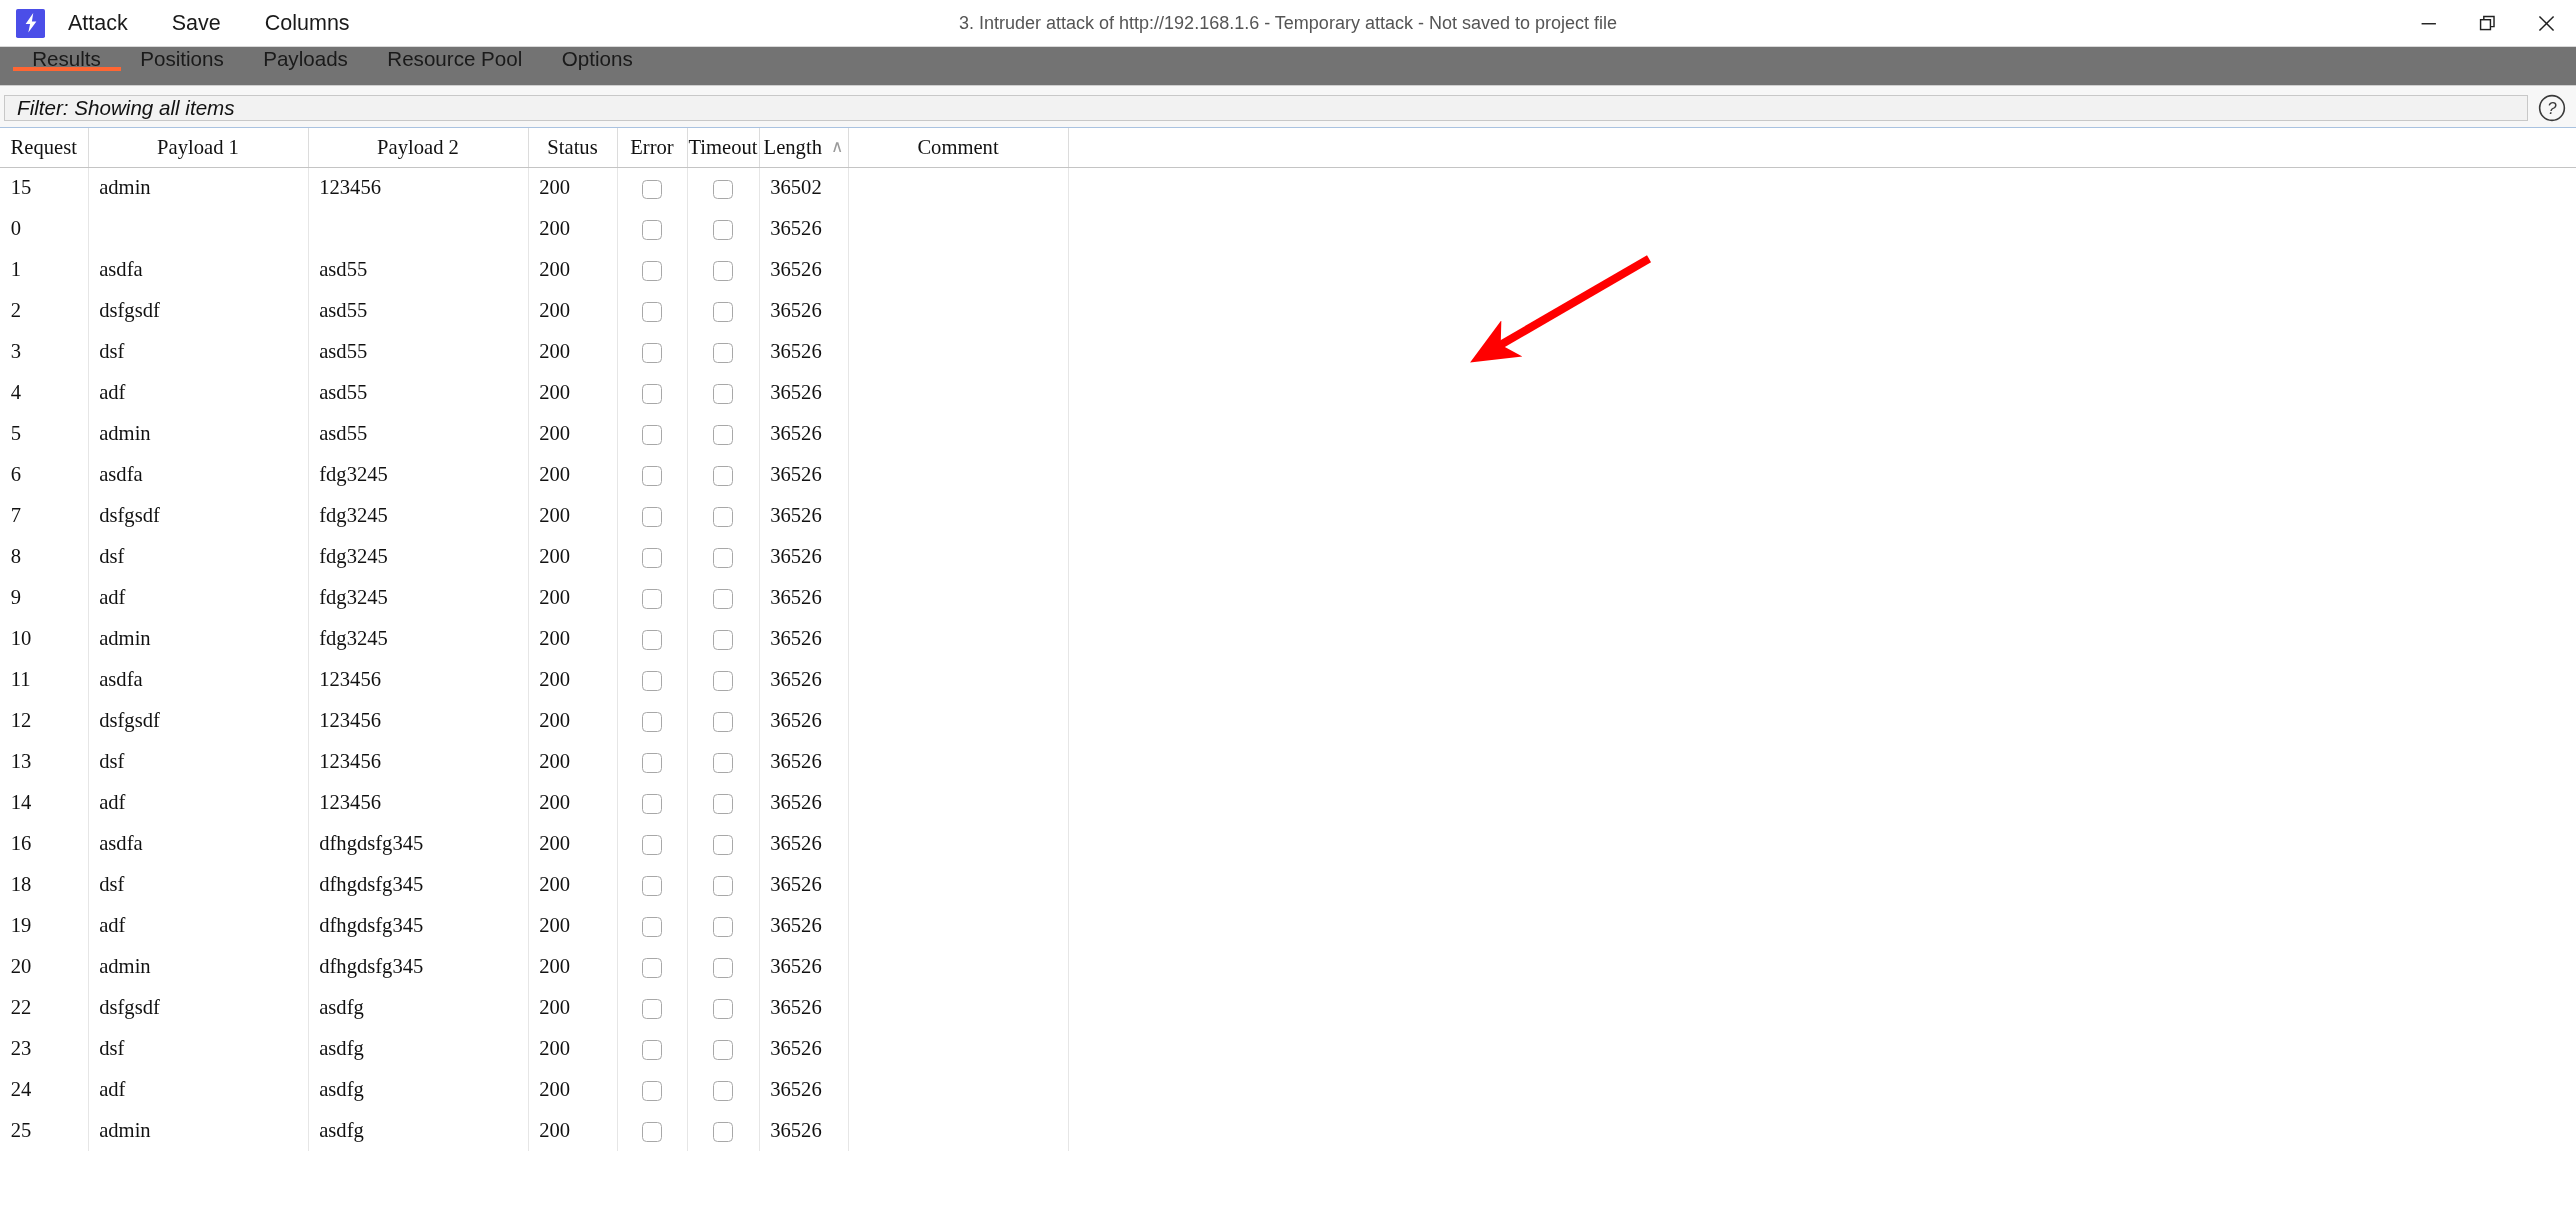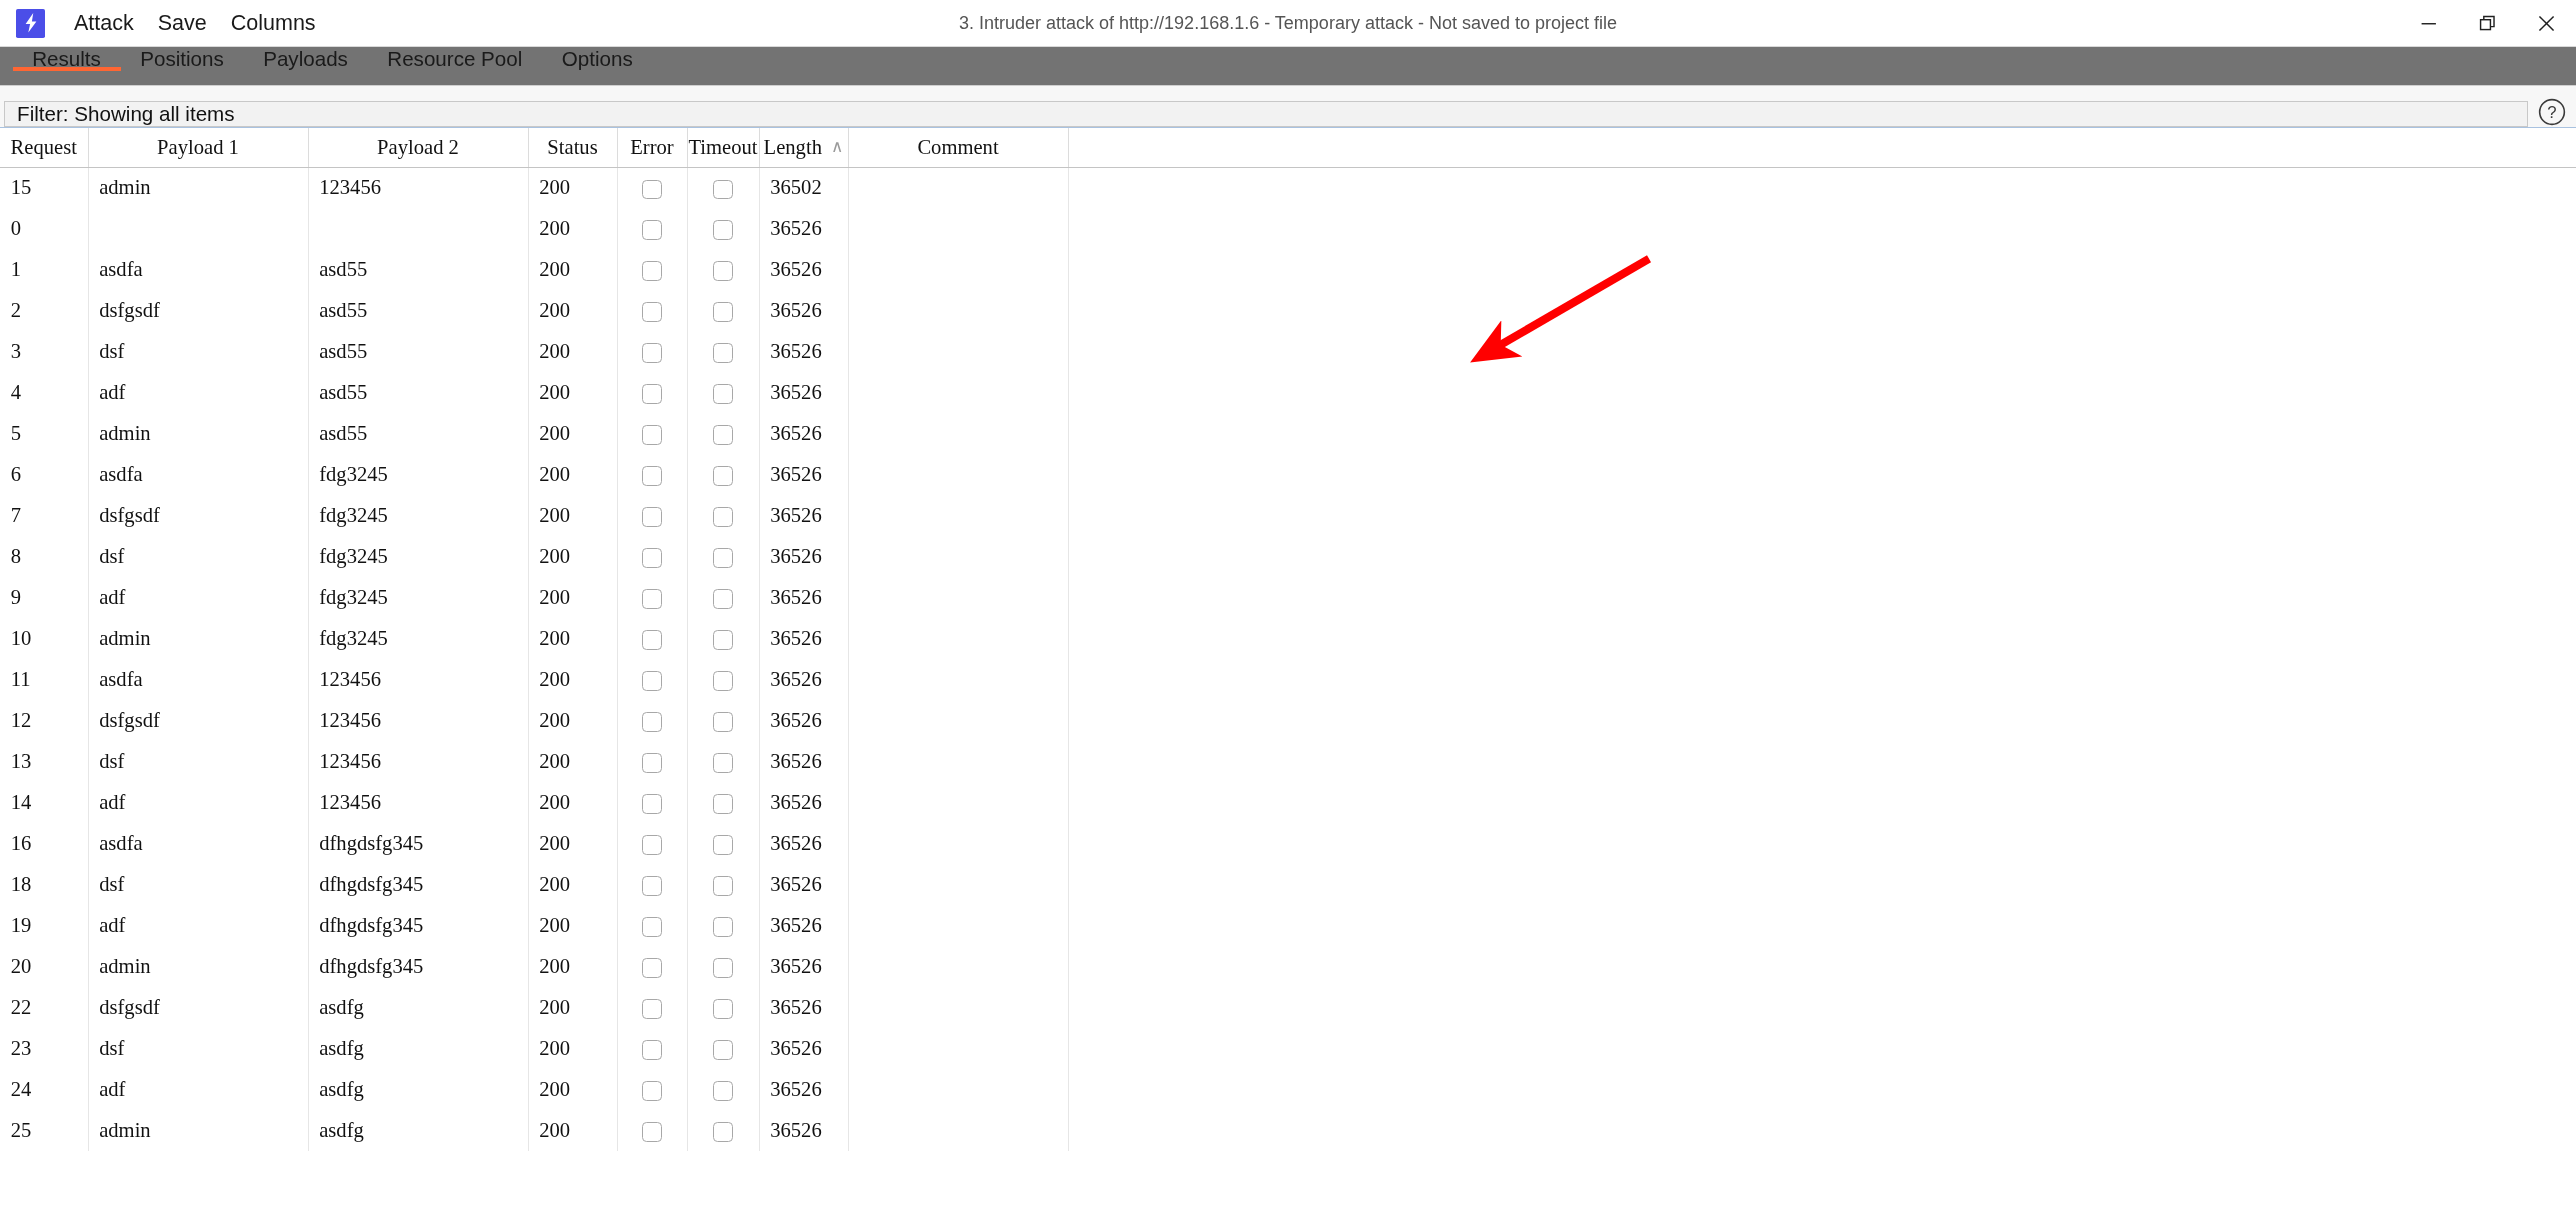--- a/index.html
+++ b/index.html
@@ -24,22 +24,22 @@
     margin-left: 16px;
     background: #4b4ee8;
     border-radius: 1.8px;
     display: flex; align-items: center; justify-content: center;
     flex: 0 0 auto;
   }
   .app-icon svg { display: block; }
   .menu {
     display: flex;
     align-items: center;
-    margin-left: 29px;
-    gap: 24px;
+    margin-left: 23px;
+    gap: 44px;
     flex: 0 0 auto;
   }
   .menu-item {
     font-size: 21.5px;
     color: #1a1a1a;
     cursor: default;
     white-space: nowrap;
   }
   .win-title {
     position: absolute;
@@ -87,23 +87,24 @@
     position: absolute;
     left: 0; right: 0; bottom: 0;
     height: 3.6px;
     background: #ff6633;
   }
 
   
   .filterbar {
     height: 41px;
     display: flex;
-    align-items: flex-end;
+    align-items: center;
     background: #f7f7f7;
     padding: 3.6px 0 0 0;
+    font-style: italic;
   }
   .filter-field {
     flex: 1 1 auto;
     margin-left: 3.6px;
     background: #f2f2f2;
     border: 0.9px solid #c8c8c8;
     display: flex;
     align-items: center;
     padding-left: 12.5px;
     font-size: 20.6px;

